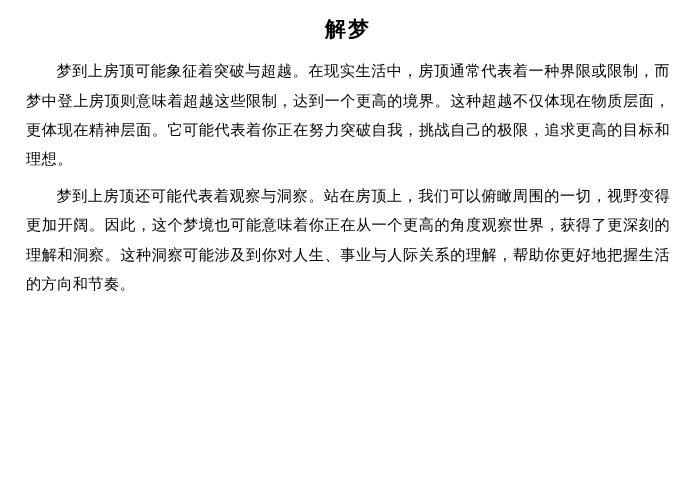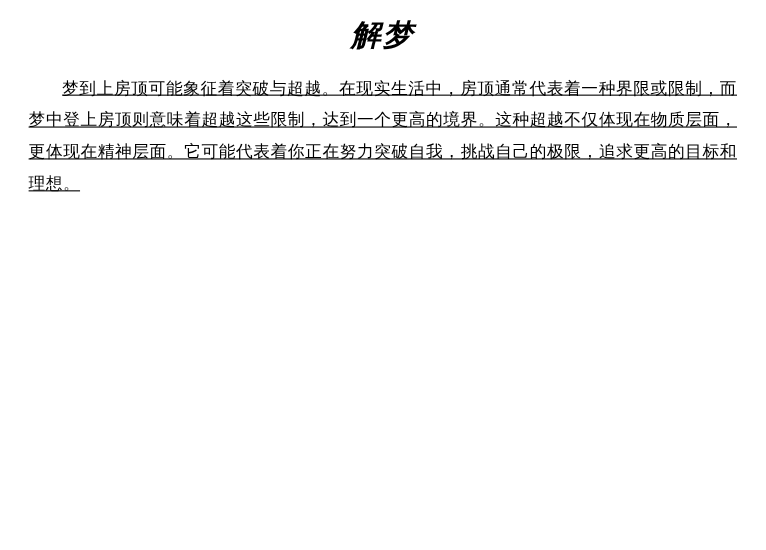--- a/index.html
+++ b/index.html
@@ -16,42 +16,41 @@
   }
   .page {
     width: 696px;
     height: 500px;
     box-sizing: border-box;
     padding: 14px 26px 0 26px;
     background: #ffffff;
   }
   .doc-title {
     text-align: center;
-    font-size: 27px;
+    font-size: 21px;
     font-weight: bold;
     letter-spacing: 2px;
     line-height: 1.4;
     margin: 0 0 14px 0;
     font-family: "DejaVu Serif", serif;
-    font-style: italic;
   }
   .para {
     font-size: 15.2px;
     line-height: 1.92;
     text-align: justify;
     text-justify: inter-ideograph;
     text-indent: 2em;
     margin: 0 0 8px 0;
     letter-spacing: 0.4px;
     font-family: "DejaVu Serif", serif;
-    text-decoration: underline;
   }
   .para:last-child {
     margin-bottom: 0;
   }
 </style>
 </head>
 <body>
 
 <div class="page">
   <h1 class="doc-title">解梦</h1>
   <p class="para">梦到上房顶可能象征着突破与超越。在现实生活中，房顶通常代表着一种界限或限制，而梦中登上房顶则意味着超越这些限制，达到一个更高的境界。这种超越不仅体现在物质层面，更体现在精神层面。它可能代表着你正在努力突破自我，挑战自己的极限，追求更高的目标和理想。</p>
+  <p class="para">梦到上房顶还可能代表着观察与洞察。站在房顶上，我们可以俯瞰周围的一切，视野变得更加开阔。因此，这个梦境也可能意味着你正在从一个更高的角度观察世界，获得了更深刻的理解和洞察。这种洞察可能涉及到你对人生、事业与人际关系的理解，帮助你更好地把握生活的方向和节奏。</p>
 </div>
 
 </body></html>

